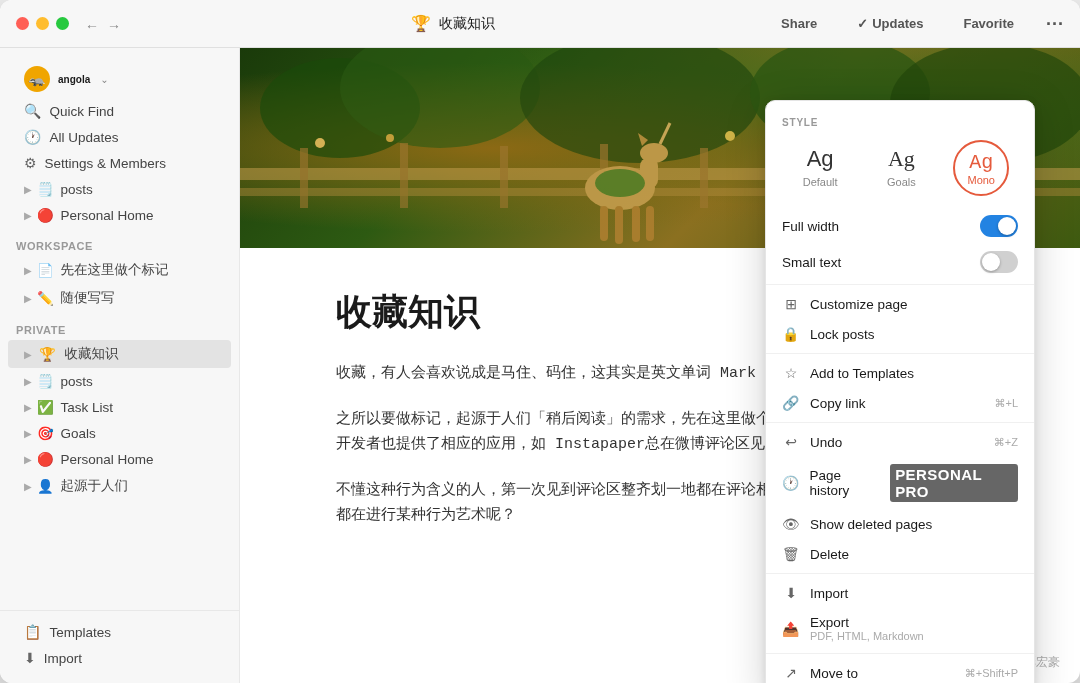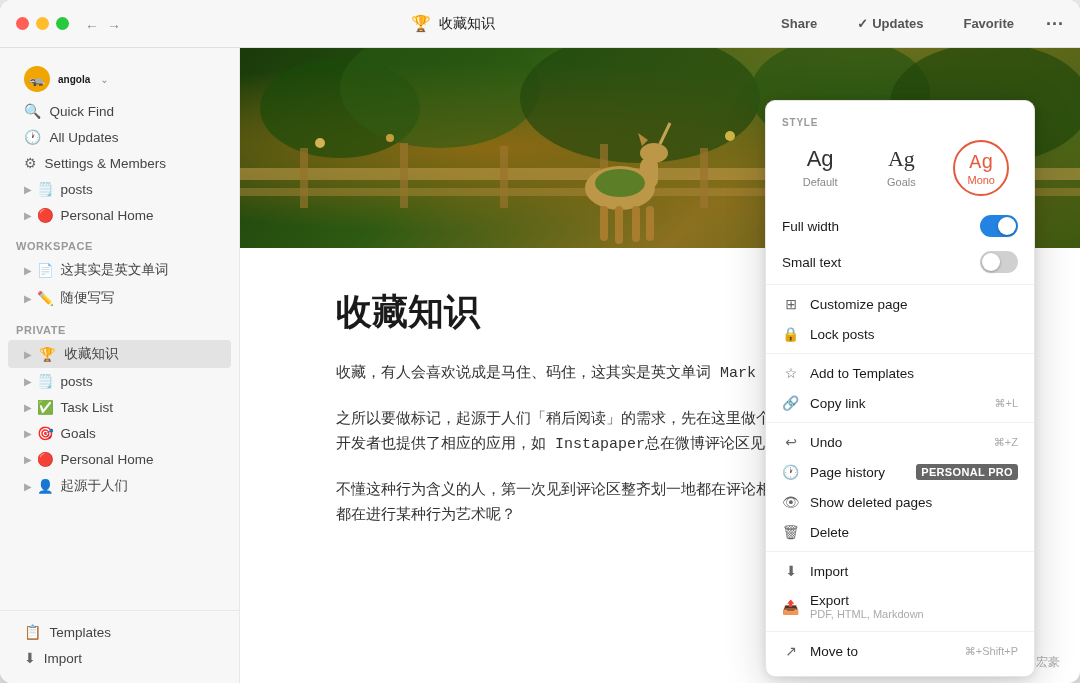--- a/index.html
+++ b/index.html
@@ -359,21 +359,21 @@
       width: 18px;
       text-align: center;
     }
     .menu-item-shortcut {
       margin-left: auto;
       font-size: 11px;
       color: #aaa;
     }
     .menu-item-badge {
       margin-left: auto;
-      font-size: 11px;
+      font-size: 15px;
       font-weight: 600;
       color: #fff;
       background: #666;
       padding: 2px 5px;
       border-radius: 3px;
       letter-spacing: 0.03em;
     }
     .menu-item-sub {
       font-size: 11px;
       color: #aaa;
@@ -452,21 +452,21 @@
       <div class="sidebar-item-with-arrow">
         <span class="item-arrow">▶</span>
         <span>🔴</span>
         <span>Personal Home</span>
       </div>
 
       <div class="sidebar-section-label">WORKSPACE</div>
       <div class="sidebar-item-with-arrow">
         <span class="item-arrow">▶</span>
         <span>📄</span>
-        <span>这其实是英文单词</span>
+        <span>先在这里做个标记</span>
       </div>
       <div class="sidebar-item-with-arrow">
         <span class="item-arrow">▶</span>
         <span>✏️</span>
         <span>随便写写</span>
       </div>
 
       <div class="sidebar-section-label">PRIVATE</div>
       <div class="sidebar-item active">
         <span class="item-arrow">▶</span>

